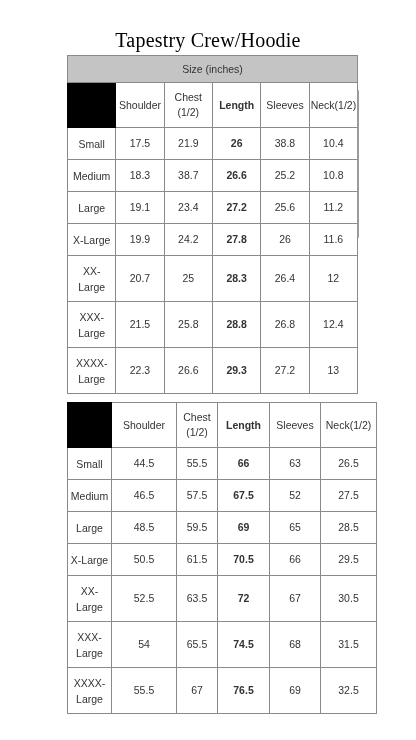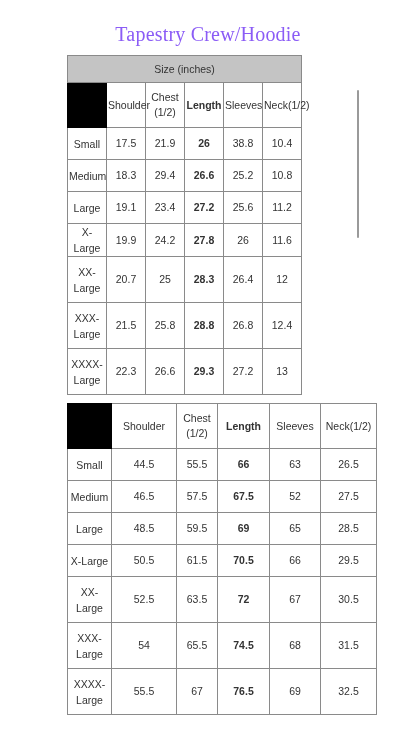--- a/index.html
+++ b/index.html
@@ -14,39 +14,39 @@
     font-family: "Liberation Sans", sans-serif;
     color: #222222;
     position: relative;
   }
 
   .page-title {
     text-align: center;
     font-family: "Liberation Serif", serif;
     font-size: 20px;
     font-weight: 400;
-    color: #8b5cf6;
+    color: #000000;
     letter-spacing: 0.2px;
     margin: 0;
-    padding-top: 20px;
+    padding-top: 26px;
     padding-bottom: 0;
     line-height: 28px;
   }
 
   .tables-wrap {
     position: absolute;
     left: 67px;
     top: 55px;
     width: 292px;
   }
 
   table.size-table {
     border-collapse: collapse;
     table-layout: fixed;
-    width: 235px;
+    width: 291px;
     border: 1px solid #8a8a8a;
     background: #ffffff;
   }
 
   table.size-table td {
     border: 1px solid #8a8a8a;
     font-size: 10.5px;
     color: #333333;
     text-align: center;
     vertical-align: middle;
@@ -149,21 +149,21 @@
             <td class="col-b">21.9</td>
             <td class="col-c">26</td>
             <td class="col-d">38.8</td>
             <td class="col-e">10.4</td>
           </tr>
           <tr class="data-row">
             <td class="col-size">
               <span class="lbl-two">Medium</span>
             </td>
             <td class="col-a">18.3</td>
-            <td class="col-b">29.4</td>
+            <td class="col-b">38.7</td>
             <td class="col-c">26.6</td>
             <td class="col-d">25.2</td>
             <td class="col-e">10.8</td>
           </tr>
           <tr class="data-row">
             <td class="col-size">
               <span class="lbl-two">Large</span>
             </td>
             <td class="col-a">19.1</td>
             <td class="col-b">23.4</td>

